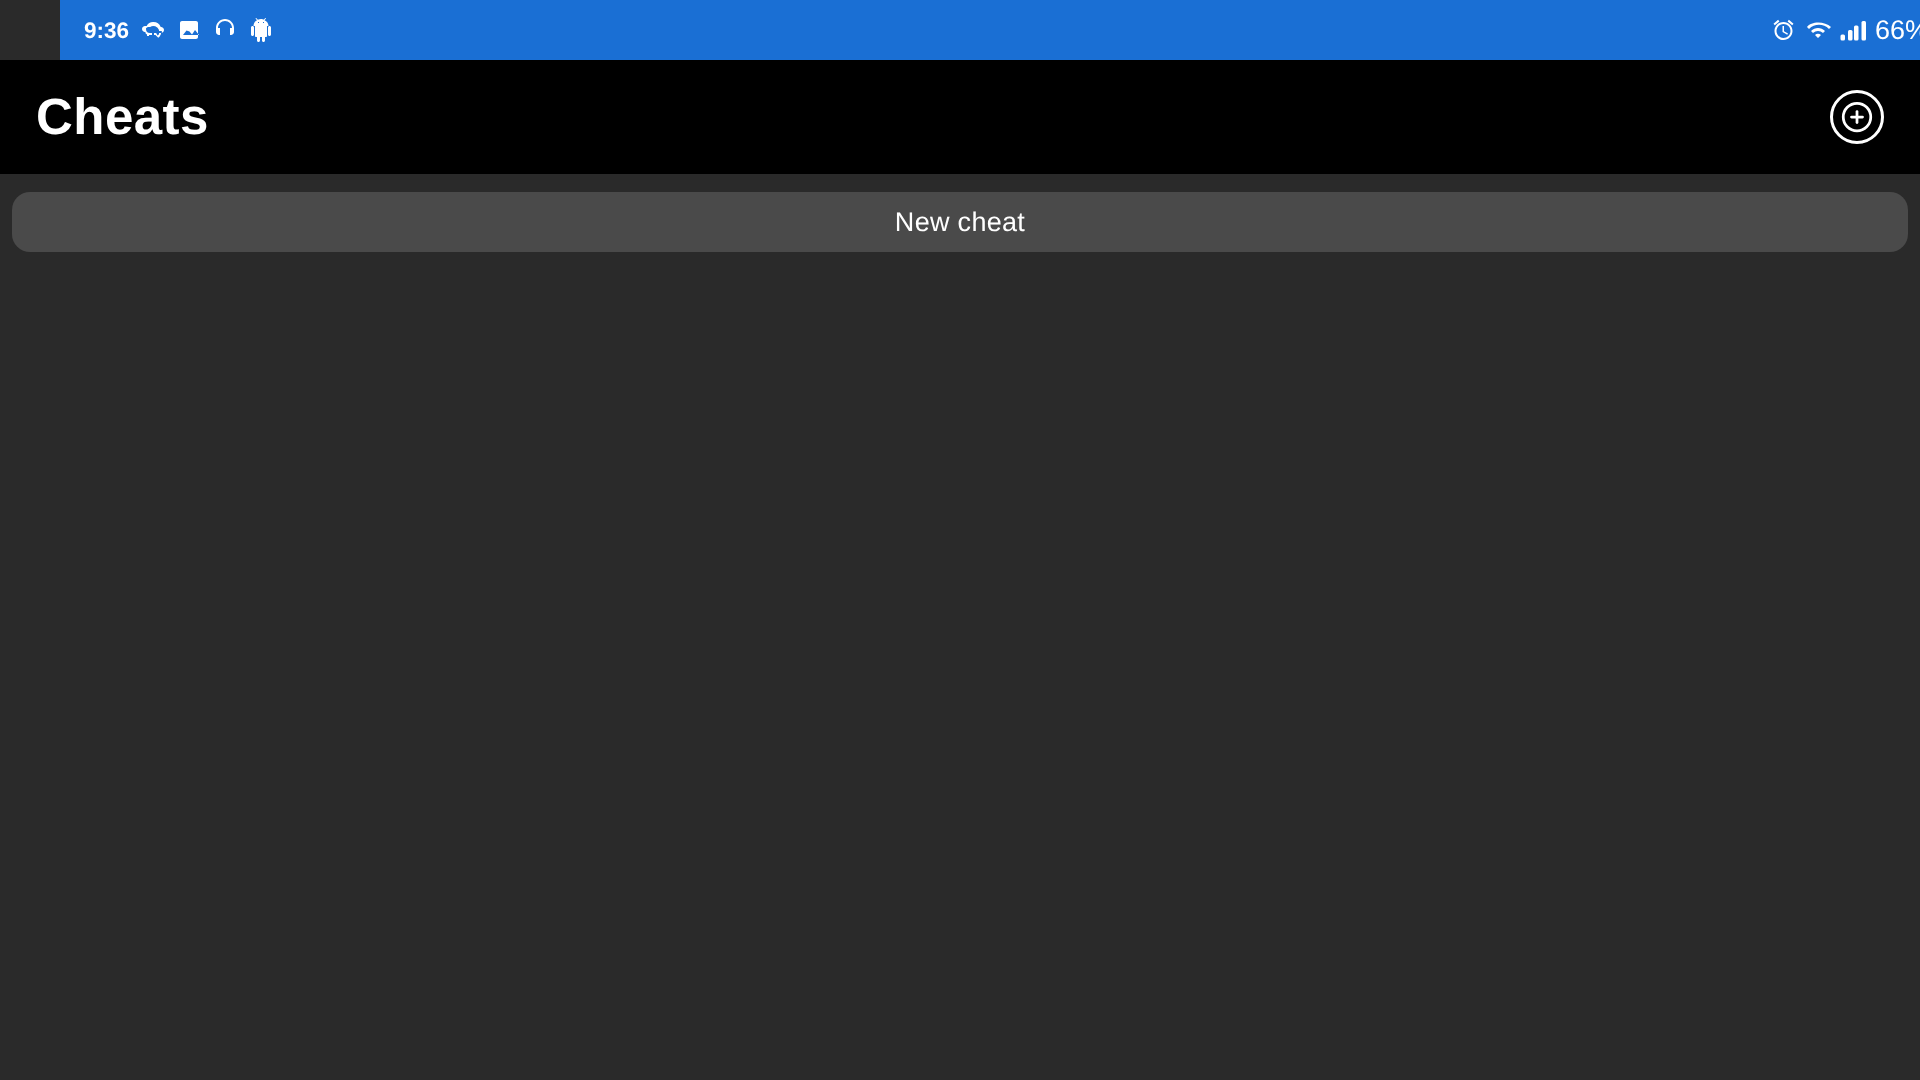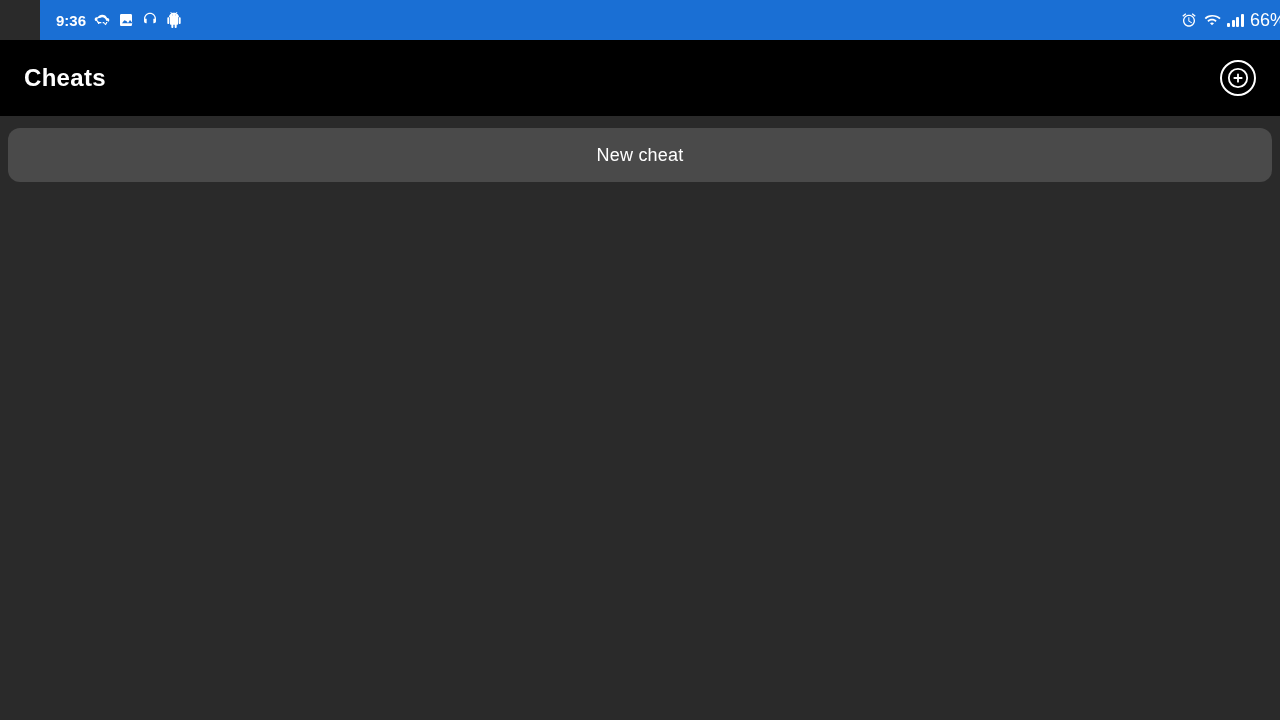--- a/index.html
+++ b/index.html
@@ -63,21 +63,21 @@
       width: 100%;
       height: 76px;
       background-color: #000000;
       display: flex;
       align-items: center;
       justify-content: space-between;
       padding: 0 24px;
     }
 
     .page-title {
-      font-size: 24px;
+      font-size: 34px;
       font-weight: 700;
       color: #ffffff;
       letter-spacing: 0.3px;
       text-align: center;
     }
 
     .add-button {
       width: 36px;
       height: 36px;
       border-radius: 50%;
@@ -102,21 +102,21 @@
 
     
     .main-content {
       width: 100%;
       padding: 12px 8px;
       background-color: #2a2a2a;
     }
 
     .new-cheat-button {
       width: 100%;
-      height: 54px;
+      height: 40px;
       background-color: #4a4a4a;
       border-radius: 12px;
       border: none;
       cursor: pointer;
       display: flex;
       align-items: center;
       justify-content: center;
       color: #ffffff;
       font-size: 18px;
       font-weight: 500;

